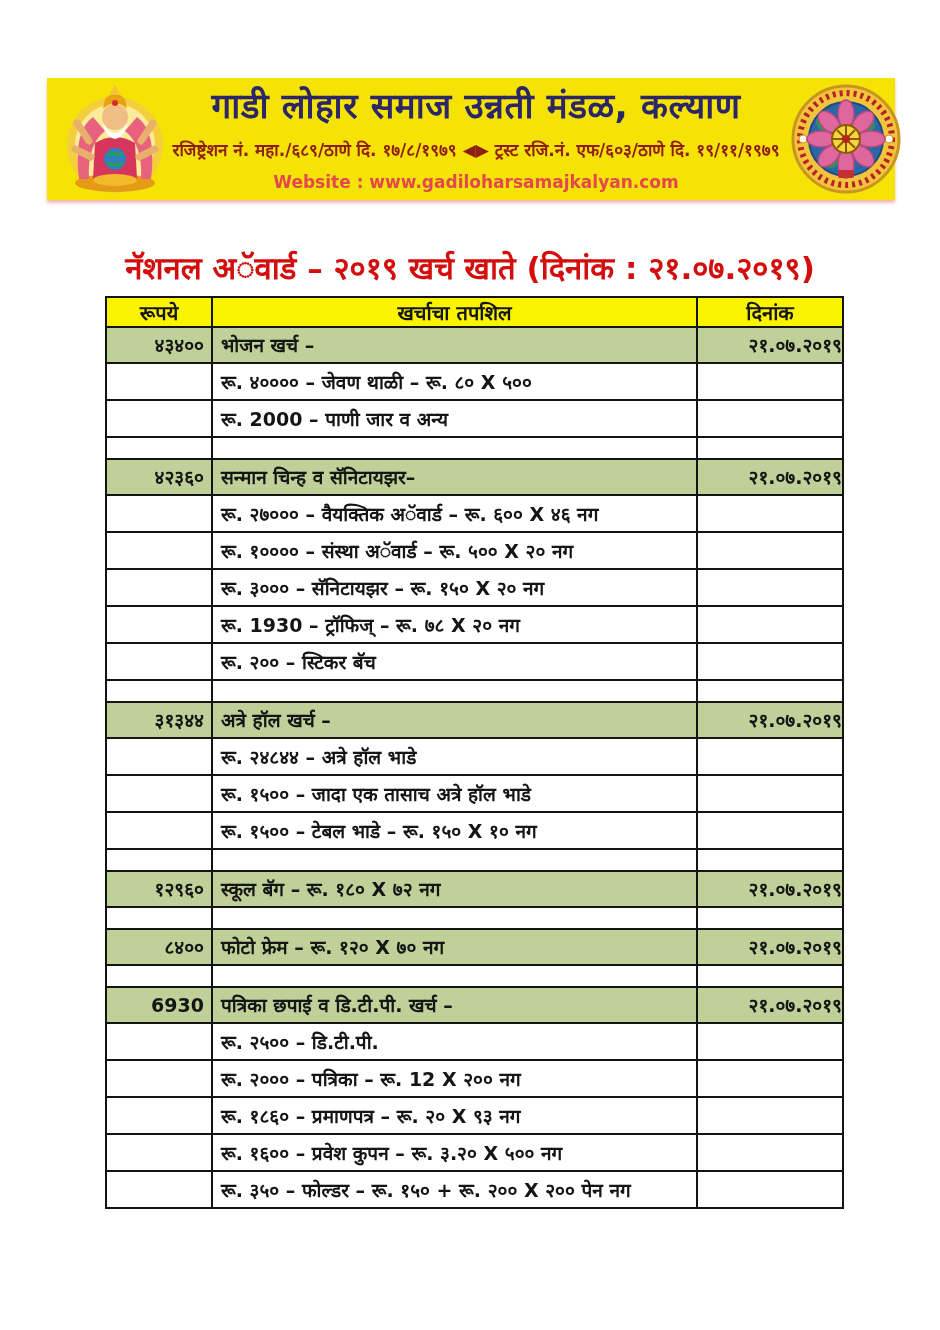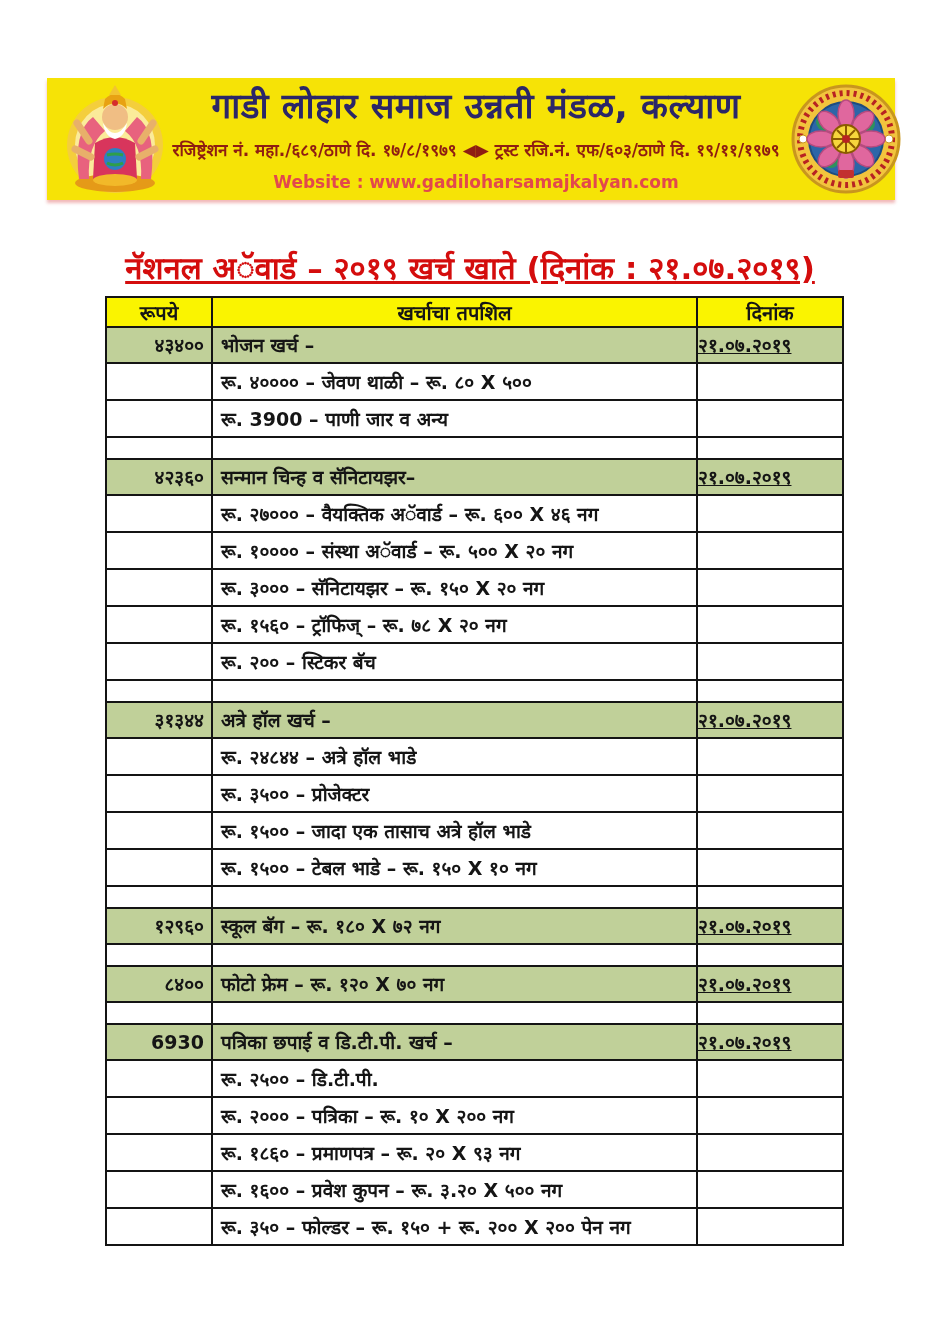--- a/index.html
+++ b/index.html
@@ -45,21 +45,21 @@
     color:var(--registration-maroon);
     font-size:17px;font-weight:bold;white-space:nowrap;
   }
   .website-line{
     color:var(--website-red);
     font-size:17px;font-weight:bold;padding-bottom:4px;
   }
   .heading{
     position:absolute;left:0;top:246px;width:940px;
     text-align:center;color:var(--heading-red);
-    font-size:31px;font-weight:bold;text-decoration:underline;
+    font-size:31px;font-weight:bold;
   }
   .table-wrap{position:absolute;left:105px;top:296px;}
   table.expense{
     border-collapse:collapse;table-layout:fixed;width:737px;
     font-size:19px;font-weight:600;
   }
   table.expense col.c-amount{width:106px;}
   table.expense col.c-detail{width:485px;}
   table.expense col.c-date{width:146px;}
   table.expense th,table.expense td{
@@ -69,21 +69,21 @@
   table.expense th{
     background:var(--header-yellow);
     height:30px;font-size:20px;font-weight:bold;text-align:center;
   }
   tr.row-section{height:36px;}
   tr.row-section td{background:var(--section-green);}
   tr.row-detail{height:37px;}
   tr.row-empty{height:22px;}
   td.amount-cell{text-align:right;padding-right:7px;}
   td.detail-cell{text-align:left;padding-left:8px;}
-  td.date-cell{text-align:left;text-decoration:underline;}
+  td.date-cell{text-align:right;}
 </style>
 </head>
 <body>
 
 <div class="banner">
 
   <div class="deity">
     <svg width="112" height="112" viewBox="0 0 112 112">
       <ellipse cx="56" cy="62" rx="48" ry="48" fill="#F4CE3C"></ellipse>
       <ellipse cx="56" cy="62" rx="40" ry="41" fill="#FBEB9A"></ellipse>
@@ -162,21 +162,21 @@
           <td class="detail-cell">भोजन खर्च –</td>
           <td class="date-cell">२१.०७.२०१९</td>
         </tr>
         <tr class="row-detail">
           <td class="amount-cell"></td>
           <td class="detail-cell">रू. ४०००० – जेवण थाळी – रू. ८० X ५००</td>
           <td class="date-cell"></td>
         </tr>
         <tr class="row-detail">
           <td class="amount-cell"></td>
-          <td class="detail-cell">रू. 3900 – पाणी जार व अन्य</td>
+          <td class="detail-cell">रू. 2000 – पाणी जार व अन्य</td>
           <td class="date-cell"></td>
         </tr>
         <tr class="row-empty">
           <td class="amount-cell"></td>
           <td class="detail-cell"></td>
           <td class="date-cell"></td>
         </tr>
         <tr class="row-section">
           <td class="amount-cell">४२३६०</td>
           <td class="detail-cell">सन्मान चिन्ह व सॅनिटायझर–</td>
@@ -192,21 +192,21 @@
           <td class="detail-cell">रू. १०००० – संस्था अॅवार्ड – रू. ५०० X २० नग</td>
           <td class="date-cell"></td>
         </tr>
         <tr class="row-detail">
           <td class="amount-cell"></td>
           <td class="detail-cell">रू. ३००० – सॅनिटायझर – रू. १५० X २० नग</td>
           <td class="date-cell"></td>
         </tr>
         <tr class="row-detail">
           <td class="amount-cell"></td>
-          <td class="detail-cell">रू. १५६० – ट्रॉफिज् – रू. ७८ X २० नग</td>
+          <td class="detail-cell">रू. 1930 – ट्रॉफिज् – रू. ७८ X २० नग</td>
           <td class="date-cell"></td>
         </tr>
         <tr class="row-detail">
           <td class="amount-cell"></td>
           <td class="detail-cell">रू. २०० – स्टिकर बॅच</td>
           <td class="date-cell"></td>
         </tr>
         <tr class="row-empty">
           <td class="amount-cell"></td>
           <td class="detail-cell"></td>
@@ -217,25 +217,20 @@
           <td class="detail-cell">अत्रे हॉल खर्च –</td>
           <td class="date-cell">२१.०७.२०१९</td>
         </tr>
         <tr class="row-detail">
           <td class="amount-cell"></td>
           <td class="detail-cell">रू. २४८४४ – अत्रे हॉल भाडे</td>
           <td class="date-cell"></td>
         </tr>
         <tr class="row-detail">
           <td class="amount-cell"></td>
-          <td class="detail-cell">रू. ३५०० – प्रोजेक्टर</td>
-          <td class="date-cell"></td>
-        </tr>
-        <tr class="row-detail">
-          <td class="amount-cell"></td>
           <td class="detail-cell">रू. १५०० – जादा एक तासाच अत्रे हॉल भाडे</td>
           <td class="date-cell"></td>
         </tr>
         <tr class="row-detail">
           <td class="amount-cell"></td>
           <td class="detail-cell">रू. १५०० – टेबल भाडे – रू. १५० X १० नग</td>
           <td class="date-cell"></td>
         </tr>
         <tr class="row-empty">
           <td class="amount-cell"></td>
@@ -267,21 +262,21 @@
           <td class="detail-cell">पत्रिका छपाई व डि.टी.पी. खर्च –</td>
           <td class="date-cell">२१.०७.२०१९</td>
         </tr>
         <tr class="row-detail">
           <td class="amount-cell"></td>
           <td class="detail-cell">रू. २५०० – डि.टी.पी.</td>
           <td class="date-cell"></td>
         </tr>
         <tr class="row-detail">
           <td class="amount-cell"></td>
-          <td class="detail-cell">रू. २००० – पत्रिका – रू. १० X २०० नग</td>
+          <td class="detail-cell">रू. २००० – पत्रिका – रू. 12 X २०० नग</td>
           <td class="date-cell"></td>
         </tr>
         <tr class="row-detail">
           <td class="amount-cell"></td>
           <td class="detail-cell">रू. १८६० – प्रमाणपत्र – रू. २० X ९३ नग</td>
           <td class="date-cell"></td>
         </tr>
         <tr class="row-detail">
           <td class="amount-cell"></td>
           <td class="detail-cell">रू. १६०० – प्रवेश कुपन – रू. ३.२० X ५०० नग</td>

